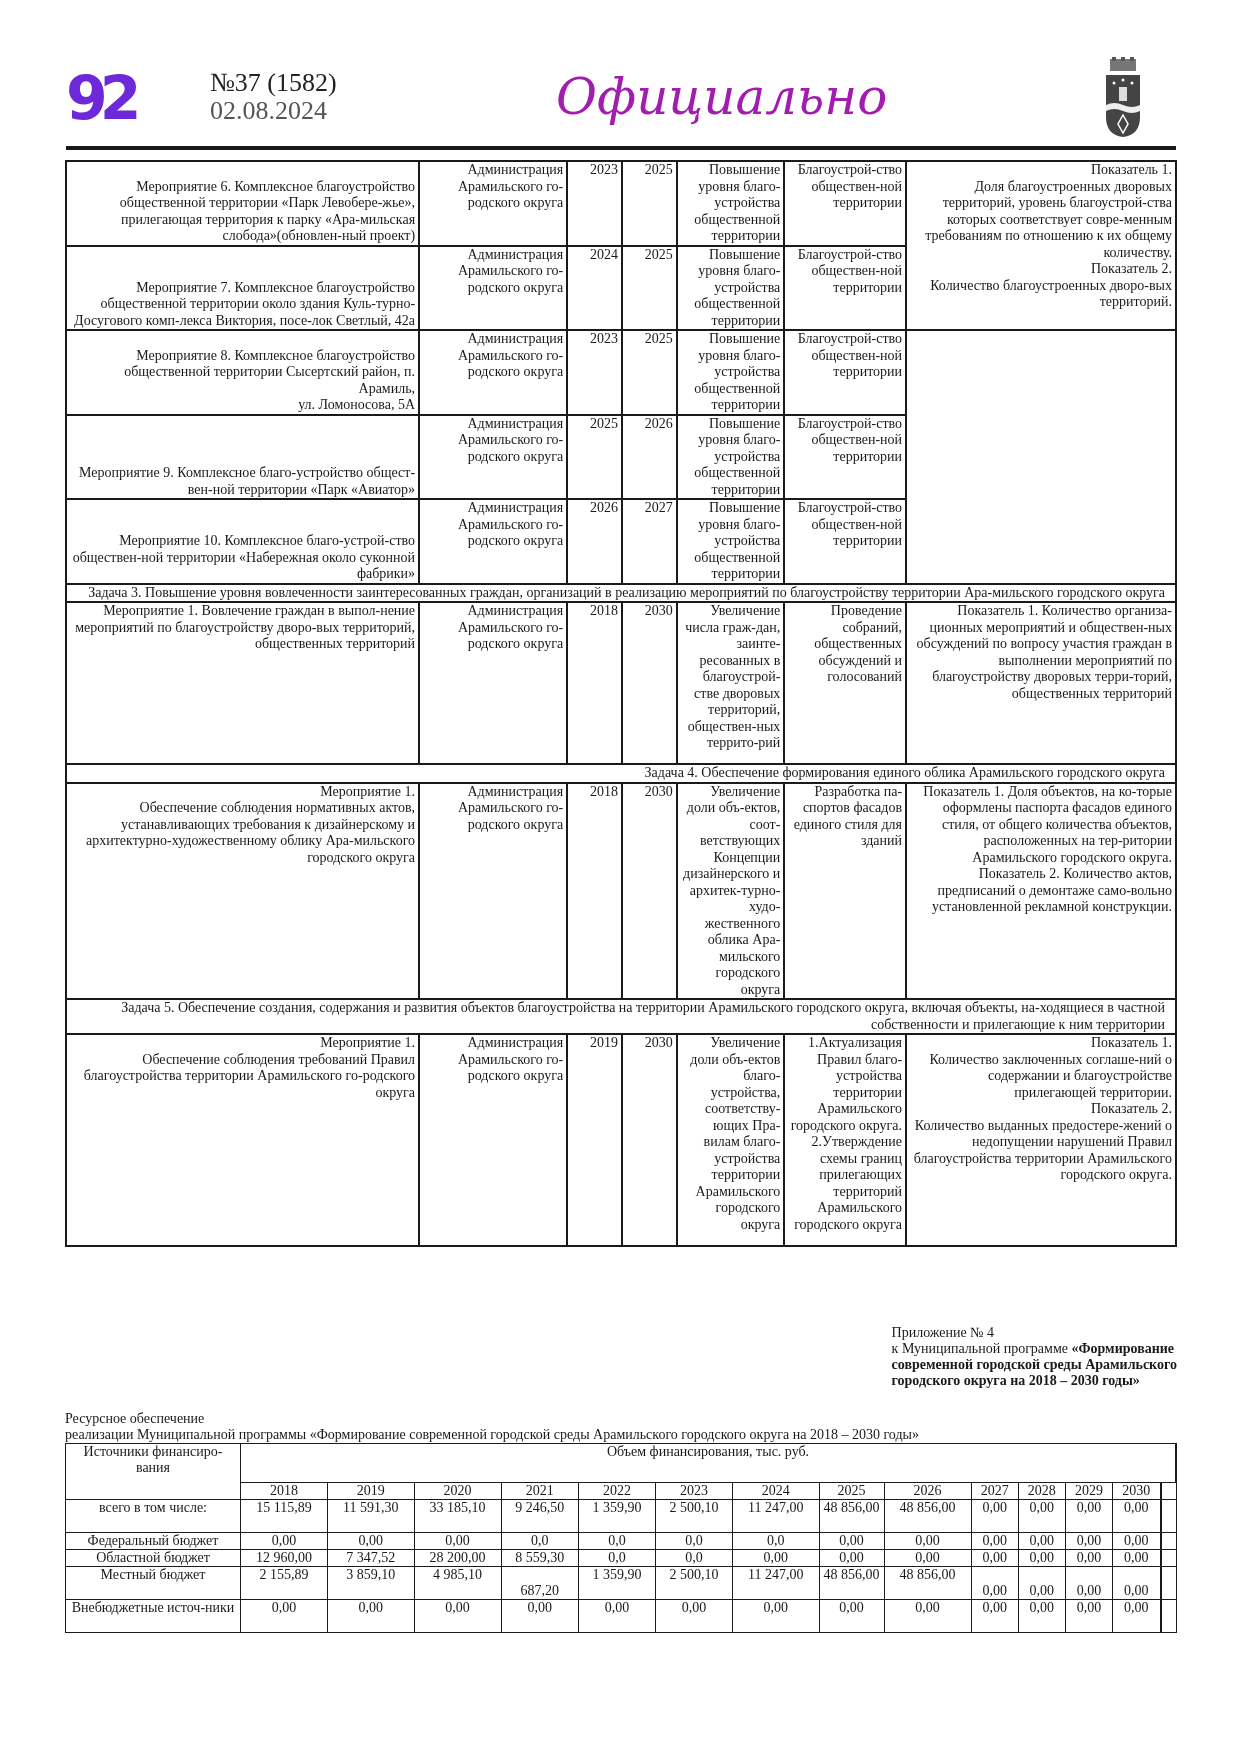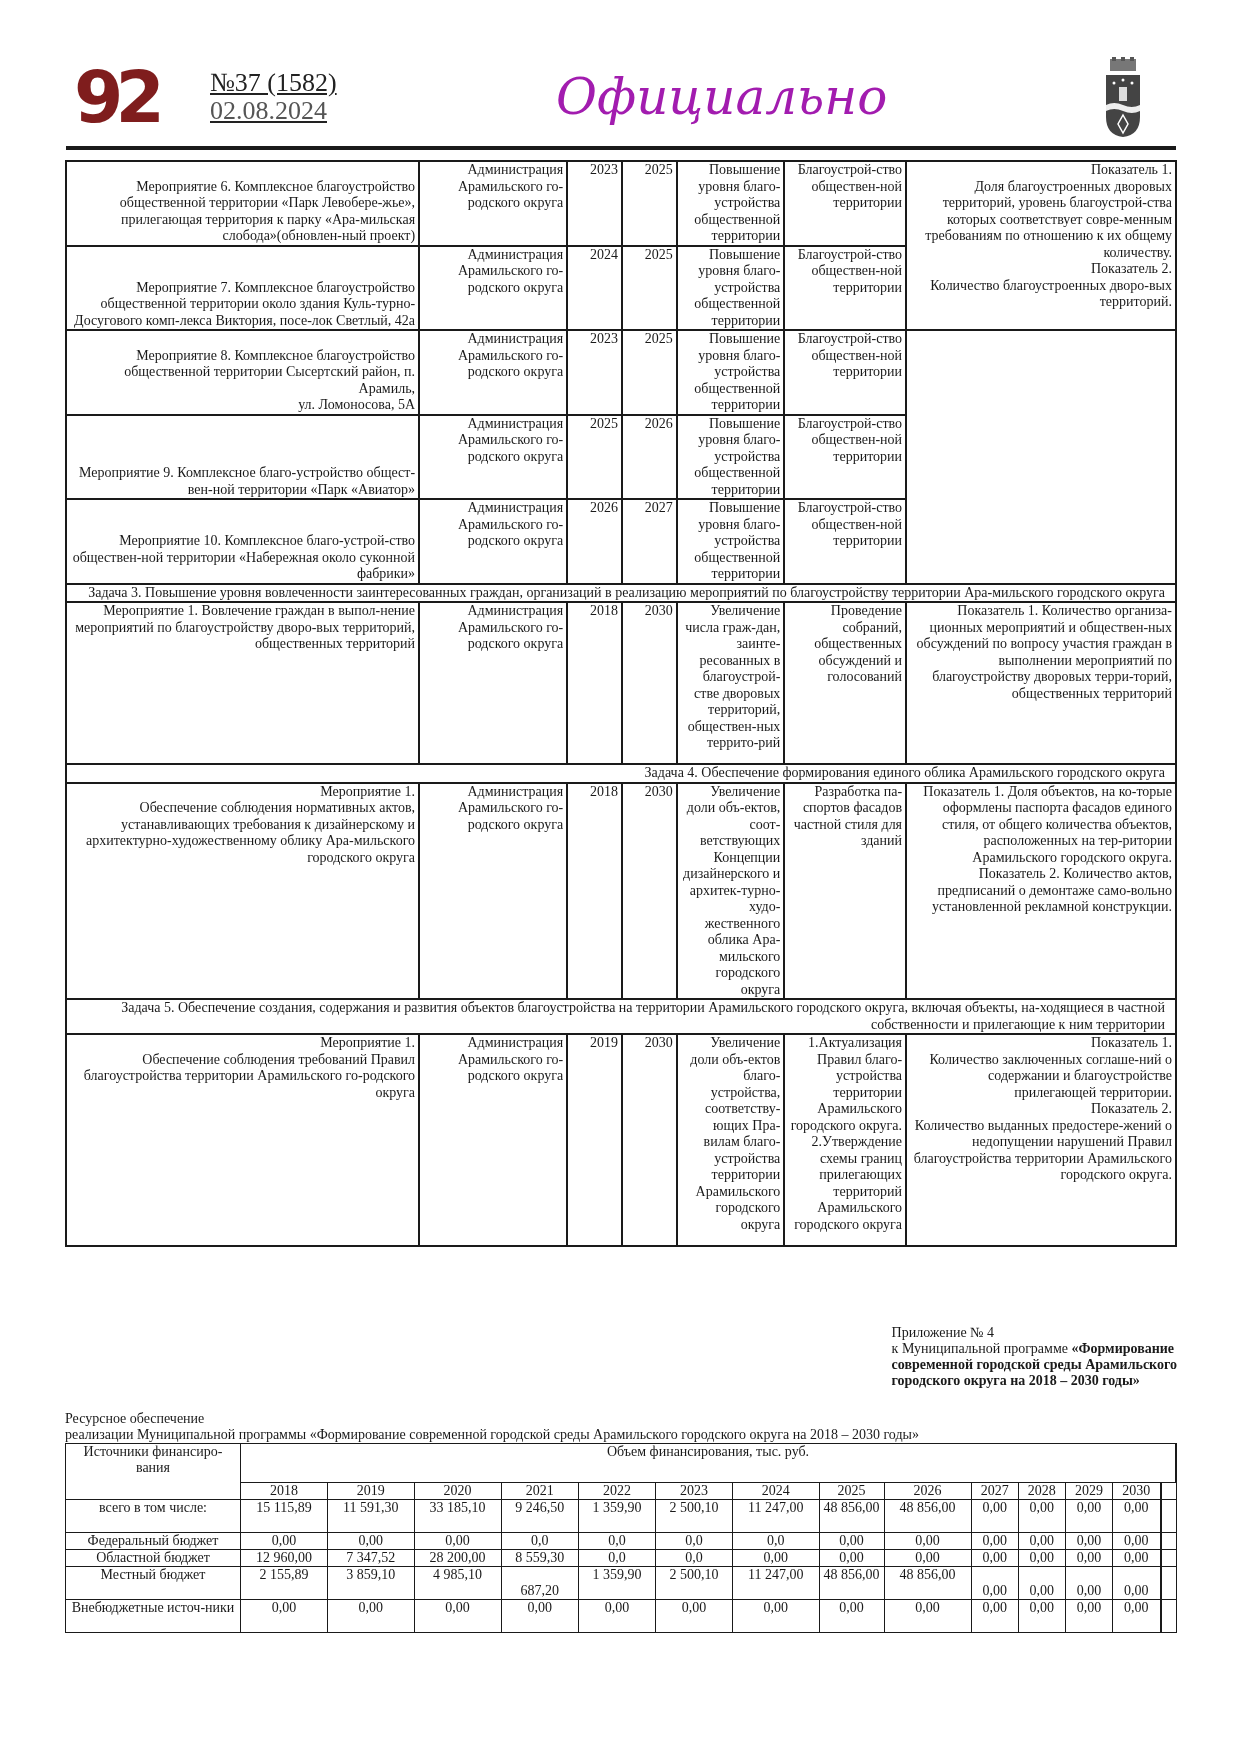--- a/index.html
+++ b/index.html
@@ -1,19 +1,19 @@
 <!DOCTYPE html>
 <html><head>
 <meta charset="utf-8">
 <style>
   html, body { margin: 0; padding: 0; background: #ffffff; }
   body { width: 1241px; height: 1754px; position: relative; overflow: hidden; font-family: "Liberation Serif", "DejaVu Serif", serif; color: #1a1a1a; }
   .masthead { position: absolute; left: 66px; top: 55px; width: 1110px; height: 90px; }
-  .page-num { position: absolute; left: 8px; top: 4px; font-family: "DejaVu Sans", sans-serif; font-weight: bold; font-size: 71px; letter-spacing: -8px; line-height: 78px; color: #7f1d1d; }
-  .issue { position: absolute; left: 144px; top: 14px; font-family: "Liberation Serif", serif; font-size: 26px; line-height: 28px; color: #222; text-decoration: underline; }
+  .page-num { position: absolute; left: 0; top: 4px; font-family: "DejaVu Sans", sans-serif; font-weight: bold; font-size: 60px; letter-spacing: -8px; line-height: 78px; color: #6d28d9; }
+  .issue { position: absolute; left: 144px; top: 14px; font-family: "Liberation Serif", serif; font-size: 26px; line-height: 28px; color: #222; }
   .issue .date { color: #555; }
   .section { position: absolute; left: 490px; top: 12px; font-family: "DejaVu Serif", serif; font-style: italic; font-size: 50px; line-height: 60px; color: #a21caf; }
   .brand { position: absolute; left: 880px; top: 6px; width: 150px; }
   .brand-top { font-family: "DejaVu Sans", sans-serif; font-weight: bold; font-size: 19px; color: #222; letter-spacing: -0.5px; }
   .brand-main { font-family: "DejaVu Sans", sans-serif; font-weight: bold; font-size: 50px; line-height: 46px; color: #666; letter-spacing: -2px; }
   .coat { position: absolute; left: 1038px; top: 2px; width: 38px; height: 82px; }
   .rule { position: absolute; left: 66px; top: 146px; width: 1110px; height: 4px; background: #1a1a1a; }
 
   table { border-collapse: collapse; }
   .main-table { position: absolute; left: 65px; top: 160px; width: 1112px; font-size: 14px; line-height: 16.5px; }
@@ -121,21 +121,21 @@
     <tr>
       <td class="task" colspan="7">Задача 4. Обеспечение формирования единого облика Арамильского городского округа</td>
     </tr>
     <tr>
       <td class="pre" style="height:196px">Мероприятие 1.
 Обеспечение соблюдения нормативных актов, устанавливающих требования к дизайнерскому и архитектурно-художественному облику Ара-мильского городского округа</td>
       <td>Администрация Арамильского го-родского округа</td>
       <td>2018</td>
       <td>2030</td>
       <td>Увеличение доли объ-ектов, соот-ветствующих Концепции дизайнерского и архитек-турно-худо-жественного облика Ара-мильского городского округа</td>
-      <td>Разработка па-спортов фасадов частной стиля для зданий</td>
+      <td>Разработка па-спортов фасадов единого стиля для зданий</td>
       <td class="pre">Показатель 1. Доля объектов, на ко-торые оформлены паспорта фасадов единого стиля, от общего количества объектов, расположенных на тер-ритории Арамильского городского округа.
 Показатель 2. Количество актов, предписаний о демонтаже само-вольно установленной рекламной конструкции.</td>
     </tr>
     <tr>
       <td class="task" colspan="7">Задача 5. Обеспечение создания, содержания и развития объектов благоустройства на территории Арамильского городского округа, включая объекты, на-ходящиеся в частной собственности и прилегающие к ним территории</td>
     </tr>
     <tr>
       <td class="pre" style="height:210px">Мероприятие 1.
 Обеспечение соблюдения требований Правил благоустройства территории Арамильского го-родского округа</td>
       <td>Администрация Арамильского го-родского округа</td>

